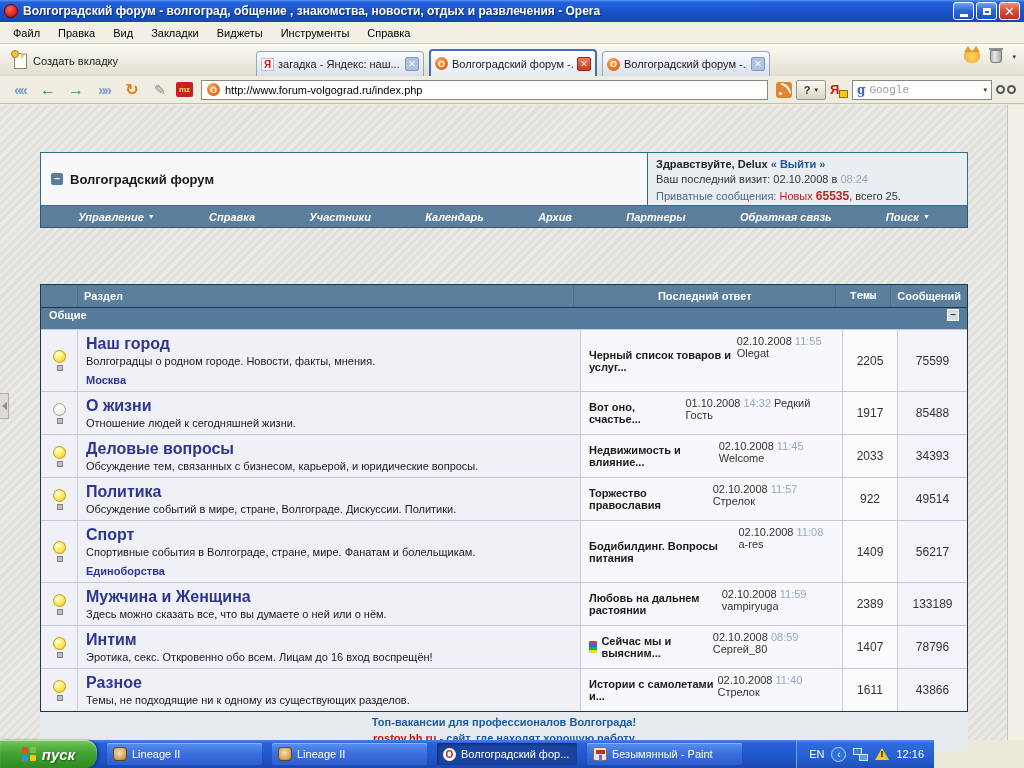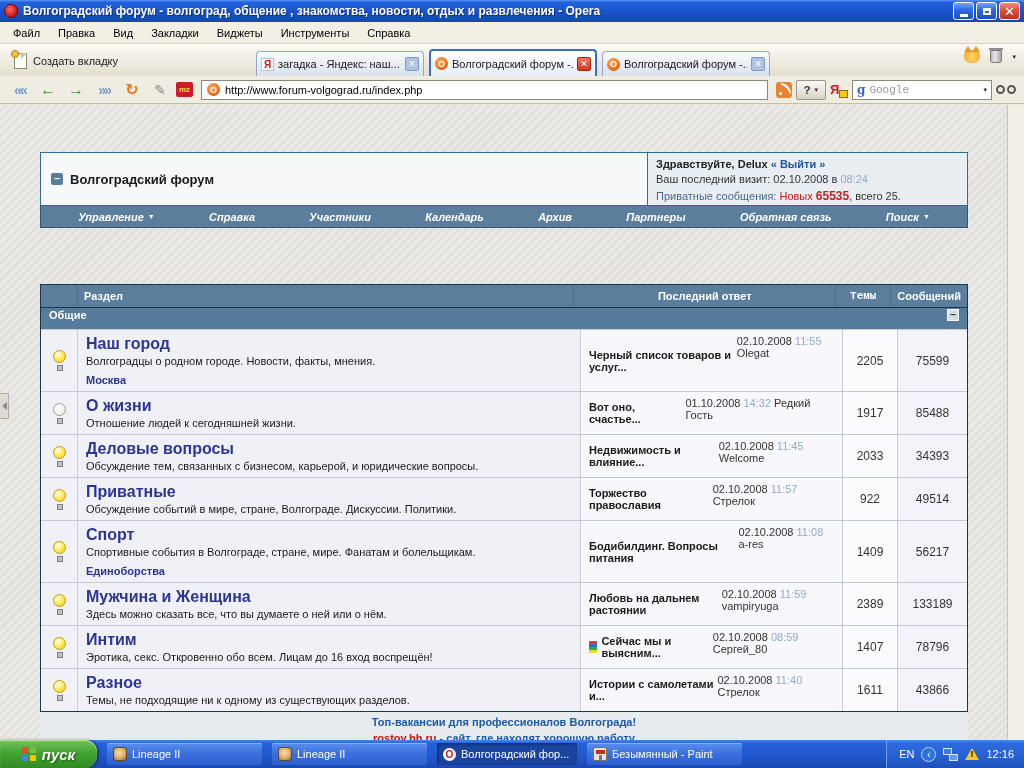--- a/index.html
+++ b/index.html
@@ -134,21 +134,21 @@
   .bulb { position:relative; width:15px; height:21px; }
   .bulb .glass { position:absolute; top:0; left:1px; width:13px; height:13px; border-radius:50%;
     background:radial-gradient(circle at 35% 30%,#FFFDE8,#FFE84A 55%,#F0C020); border:1px solid #C89818; }
   .bulb.off .glass { background:radial-gradient(circle at 35% 30%,#FFFFFF,#F2F2EE 60%,#DADAD2); border-color:#A0A098; }
   .bulb .base { position:absolute; bottom:0; left:5px; width:6px; height:6px; background:#C0C0C0; border:1px solid #808080; }
 
   .ffoot { background:#E8EBED; text-align:center; padding:3px 0 5px; font-weight:bold; color:#1B5AA8; line-height:1.45; }
   .ffoot .red { color:#CC1111; }
 
   
-  .taskbar { position:absolute; left:0; bottom:0; width:1024px; height:28px;
+  .taskbar { position:absolute; left:0; bottom:0; width:934px; height:28px;
     background:linear-gradient(180deg,#4884E8 0%,#2761D9 12%,#2156CB 60%,#1A48B0 100%); display:flex; align-items:center; }
   .startbtn { height:28px; width:97px; border-radius:0 12px 12px / 0 14px 14px; border-radius:0 12px 12px 0;
     background:linear-gradient(180deg,#77C45C 0%,#43A434 45%,#2F8A22 100%); display:flex; align-items:center; justify-content:center; gap:6px;
     box-shadow:inset 0 1px 1px #B8E8A0, 2px 0 3px rgba(0,0,0,.35); }
   .start-label { color:#fff; font-weight:bold; font-style:italic; font-size:15px; text-shadow:1px 1px 2px #1A5A10; }
   .winflag { position:relative; width:14px; height:14px; }
   .winflag i { position:absolute; width:6px; height:6px; border-radius:1px; }
   .winflag i:nth-child(1){ left:0; top:0; background:#E84A2A; }
   .winflag i:nth-child(2){ right:0; top:0; background:#7AC143; }
   .winflag i:nth-child(3){ left:0; bottom:0; background:#3B8EDE; }
@@ -393,21 +393,21 @@
         </div>
 
         <div class="frow">
           <div class="c-icon">
               <span class="bulb">
                 <span class="glass"></span>
                 <span class="base"></span>
               </span>
             </div>
           <div class="c-main">
-            <a class="ftitle">Приватные</a>
+            <a class="ftitle">Политика</a>
             <div class="fdesc">Обсуждение событий в мире, стране, Волгограде. Дискуссии. Политики.</div>
           </div>
           <div class="c-last">
             <div class="ltitle">
                 <a>Торжество православия</a>
               </div>
             <div class="lmeta"><span>02.10.2008</span> <span class="time">11:57</span> <span>Стрелок</span></div>
           </div>
           <div class="c-num">922</div>
           <div class="c-num posts">49514</div>

